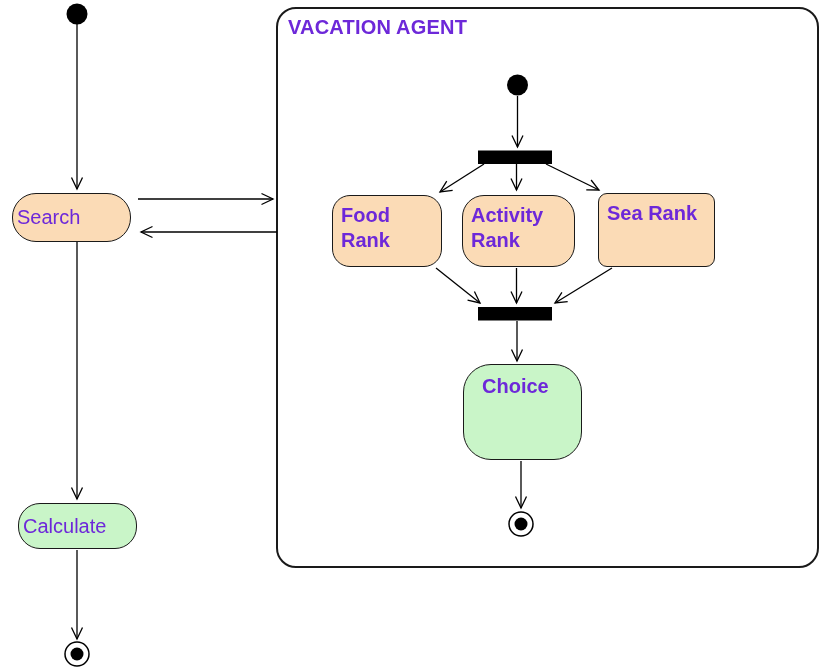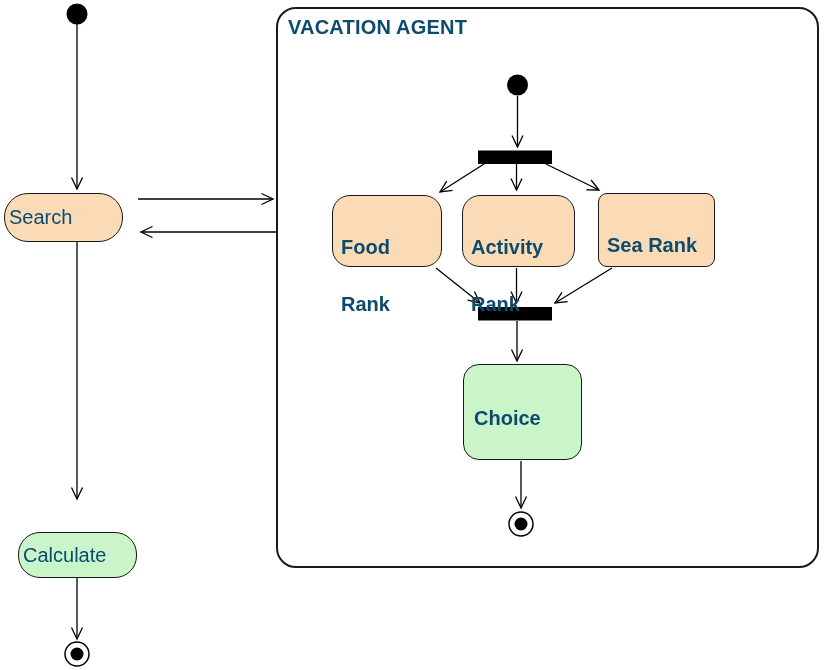--- a/index.html
+++ b/index.html
@@ -1,21 +1,21 @@
 <!DOCTYPE html>
 <html><head>
 <meta charset="utf-8">
 <style>
   html, body { margin: 0; padding: 0; background: #ffffff; }
   .canvas {
     position: relative;
     width: 824px;
     height: 670px;
     font-family: "Liberation Sans", sans-serif;
-    color: #0c4a6e;
+    color: #6d28d9;
     overflow: hidden;
     background: #ffffff;
   }
   
   .container-box {
     position: absolute;
     box-sizing: border-box;
     background: transparent;
     border: 2px solid #1a1a1a;
     border-radius: 20px;
@@ -50,21 +50,21 @@
     display: flex;
     align-items: center;
     padding-left: 4px;
     font-weight: normal;
   }
   .node.block {
     border-radius: 18px;
     font-weight: bold;
     padding: 7px 0 0 8px;
   }
-  .node .line { display: block; margin-top: 32px; }
+  .node .line { display: block; }
 
   
   svg.edges {
     position: absolute;
     left: 0; top: 0;
     z-index: 3;
     pointer-events: none;
   }
   svg.edges line, svg.edges path.edge { fill: none; stroke-width: 1.3px; }
   .marker-head { fill: none; stroke: #000000; stroke-width: 1.3px; }
@@ -114,39 +114,39 @@
     <g>
       <circle cx="77" cy="654" r="12" fill="#ffffff" stroke="#000000" stroke-width="1.5"></circle>
       <circle cx="77" cy="654" r="6.5" fill="#000000"></circle>
     </g>
     <g>
       <circle cx="521" cy="524" r="12" fill="#ffffff" stroke="#000000" stroke-width="1.5"></circle>
       <circle cx="521" cy="524" r="6.5" fill="#000000"></circle>
     </g>
   </svg>
 
-  <div class="node pill" style="left: 4px; top: 193px; width: 119px; height: 49px; background-color: rgb(251, 219, 182);">
+  <div class="node pill" style="left: 12px; top: 193px; width: 119px; height: 49px; background-color: rgb(251, 219, 182);">
     <span>Search</span>
   </div>
 
-  <div class="node pill" style="left: 18px; top: 503px; width: 119px; height: 46px; border-radius: 22px; background-color: rgb(201, 245, 200); margin-top: 29px;">
+  <div class="node pill" style="left: 18px; top: 503px; width: 119px; height: 46px; border-radius: 22px; background-color: rgb(201, 245, 200);">
     <span>Calculate</span>
   </div>
 
   <div class="node block" style="left: 332px; top: 195px; width: 110px; height: 72px; background-color: rgb(251, 219, 182);">
     <span class="line">Food</span>
     <span class="line">Rank</span>
   </div>
 
-  <div class="node block" style="left: 462px; top: 195px; width: 113px; height: 72px; background-color: rgb(251, 219, 182);">
+  <div class="node block" style="left: 462px; top: 195px; width: 113px; height: 72px; background-color: rgb(251, 219, 182); border-radius: 22px;">
     <span class="line">Activity</span>
     <span class="line">Rank</span>
   </div>
 
   <div class="node block" style="left: 598px; top: 193px; width: 117px; height: 74px; background-color: rgb(251, 219, 182); border-radius: 9px;">
     <span class="line">Sea Rank</span>
   </div>
 
-  <div class="node block" style="left: 463px; top: 364px; width: 119px; height: 96px; border-radius: 16px; padding-top: 9px; padding-left: 10px; background-color: rgb(201, 245, 200);">
+  <div class="node block" style="left: 463px; top: 364px; width: 119px; height: 96px; border-radius: 28px; padding-top: 9px; padding-left: 18px; background-color: rgb(201, 245, 200);">
     <span class="line">Choice</span>
   </div>
 
 </div>
 
 </body></html>

